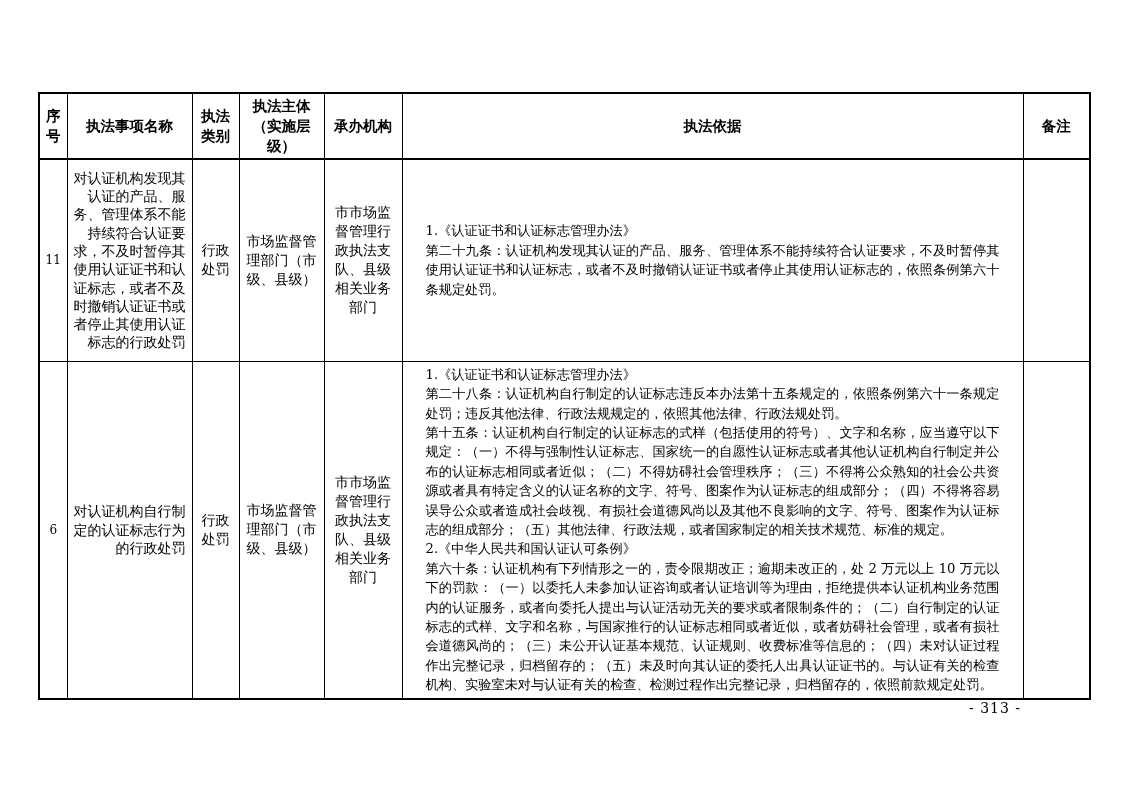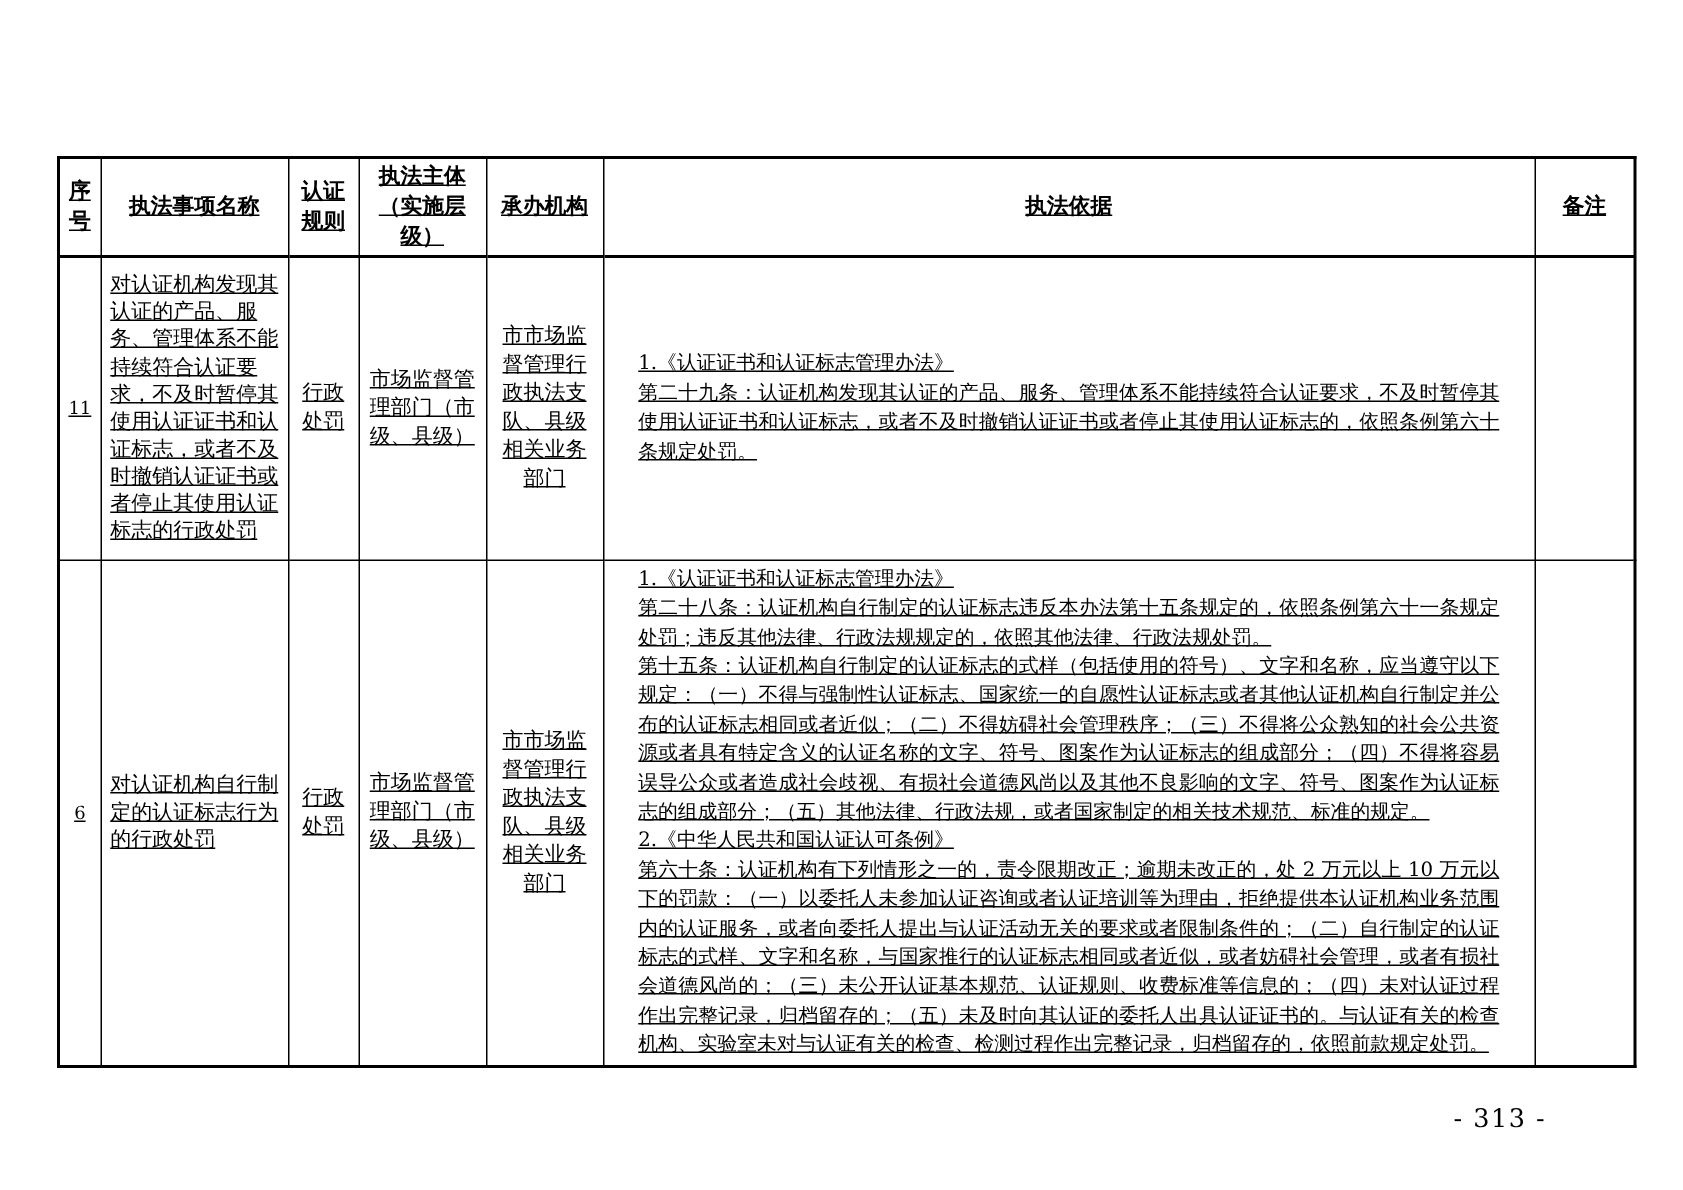--- a/index.html
+++ b/index.html
@@ -7,60 +7,59 @@
     width: 1122px; height: 793px;
     background: #ffffff;
     font-family: "DejaVu Serif", "Liberation Serif", serif;
     color: #000000;
     position: relative;
     overflow: hidden;
   }
   .page { position: absolute; inset: 0; background: #ffffff; }
 
   table.law-table {
-    position: absolute; left: 38px; top: 104px;
+    position: absolute; left: 38px; top: 92px;
     width: 1051px;
     border-collapse: collapse;
     table-layout: fixed;
     border: 2px solid #000000;
-    text-decoration: underline;
   }
   th, td { border: 1px solid #000000; vertical-align: middle; overflow: hidden; }
 
   thead tr { height: 43px; }
   thead th {
     font-weight: bold;
     font-size: 14.5px;
     line-height: 20px;
     text-align: center;
     padding: 2px 6px;
     border-bottom: 2px solid #000000;
   }
 
   tr.row-11 { height: 202px; }
   tr.row-12 { height: 338px; }
 
   td { font-size: 14px; }
   .c-no     { text-align: center; font-size: 12px; padding: 2px; }
-  .c-name   { text-align: left; padding: 4px 6px; line-height: 18.3px; }
+  .c-name   { text-align: right; padding: 4px 6px; line-height: 18.3px; }
   .c-cat    { text-align: center; padding: 2px 8px; line-height: 19px; }
   .c-subj   { text-align: center; padding: 2px 7px; line-height: 19px; }
   .c-agency { text-align: center; padding: 2px 8px; line-height: 19px; margin-top: 20px; }
   .c-basis  { padding: 3px 23px; vertical-align: middle; }
   .c-basis p {
     margin: 0;
     font-size: 13.2px;
     line-height: 19.4px;
     text-align: justify;
     text-justify: inter-ideograph;
   }
   .page-number {
     position: absolute;
-    left: 969px; top: 736px;
-    font-size: 17px;
+    left: 969px; top: 700px;
+    font-size: 14px;
     letter-spacing: 1px;
   }
 </style>
 </head>
 <body>
 
 <div class="page">
 
   <table class="law-table">
     <colgroup>
@@ -69,21 +68,21 @@
       <col style="width:47px">
       <col style="width:85px">
       <col style="width:78px">
       <col style="width:621px">
       <col style="width:67px">
     </colgroup>
     <thead>
       <tr>
         <th>序号</th>
         <th>执法事项名称</th>
-        <th>认证规则</th>
+        <th>执法类别</th>
         <th>执法主体（实施层级）</th>
         <th>承办机构</th>
         <th>执法依据</th>
         <th>备注</th>
       </tr>
     </thead>
     <tbody>
       <tr class="row-11">
         <td class="c-no">11</td>
         <td class="c-name">对认证机构发现其认证的产品、服务、管理体系不能持续符合认证要求，不及时暂停其使用认证证书和认证标志，或者不及时撤销认证证书或者停止其使用认证标志的行政处罚</td>

